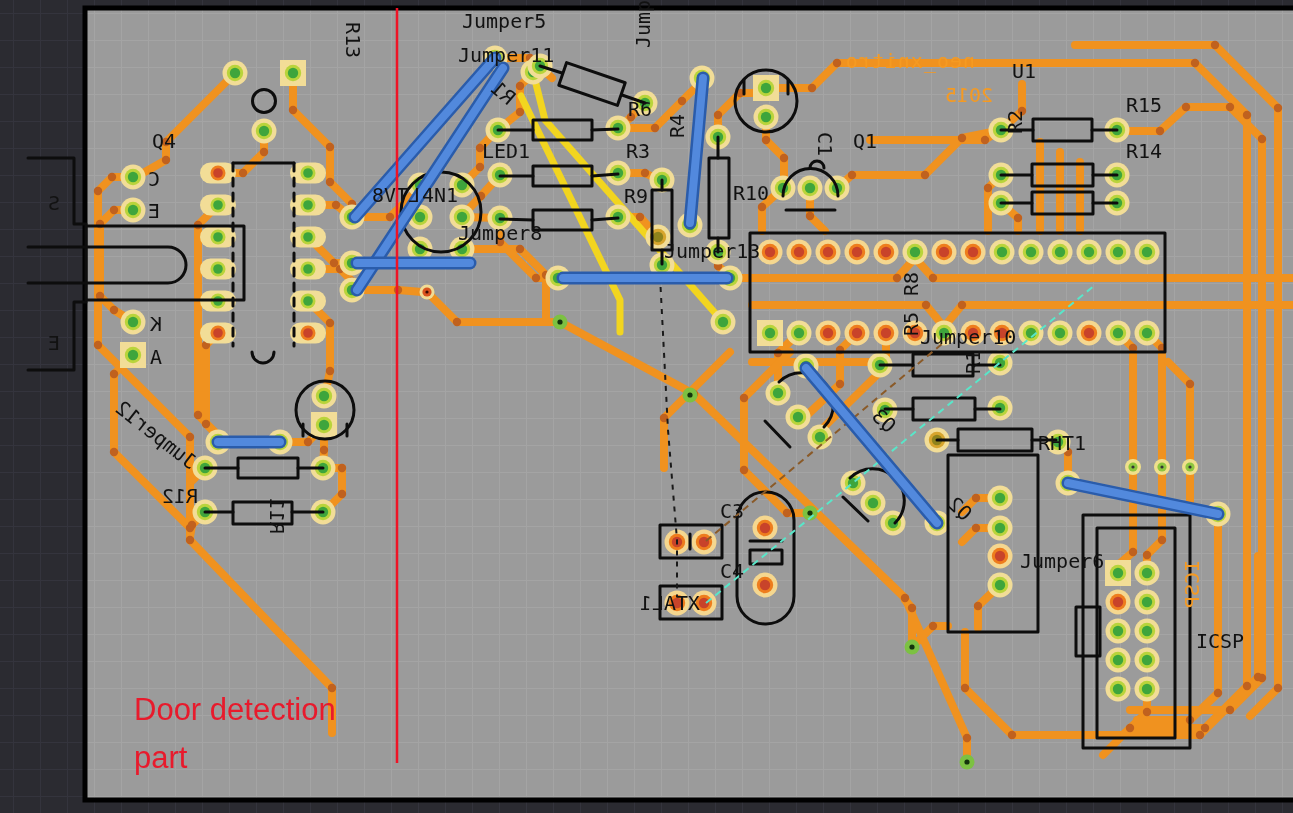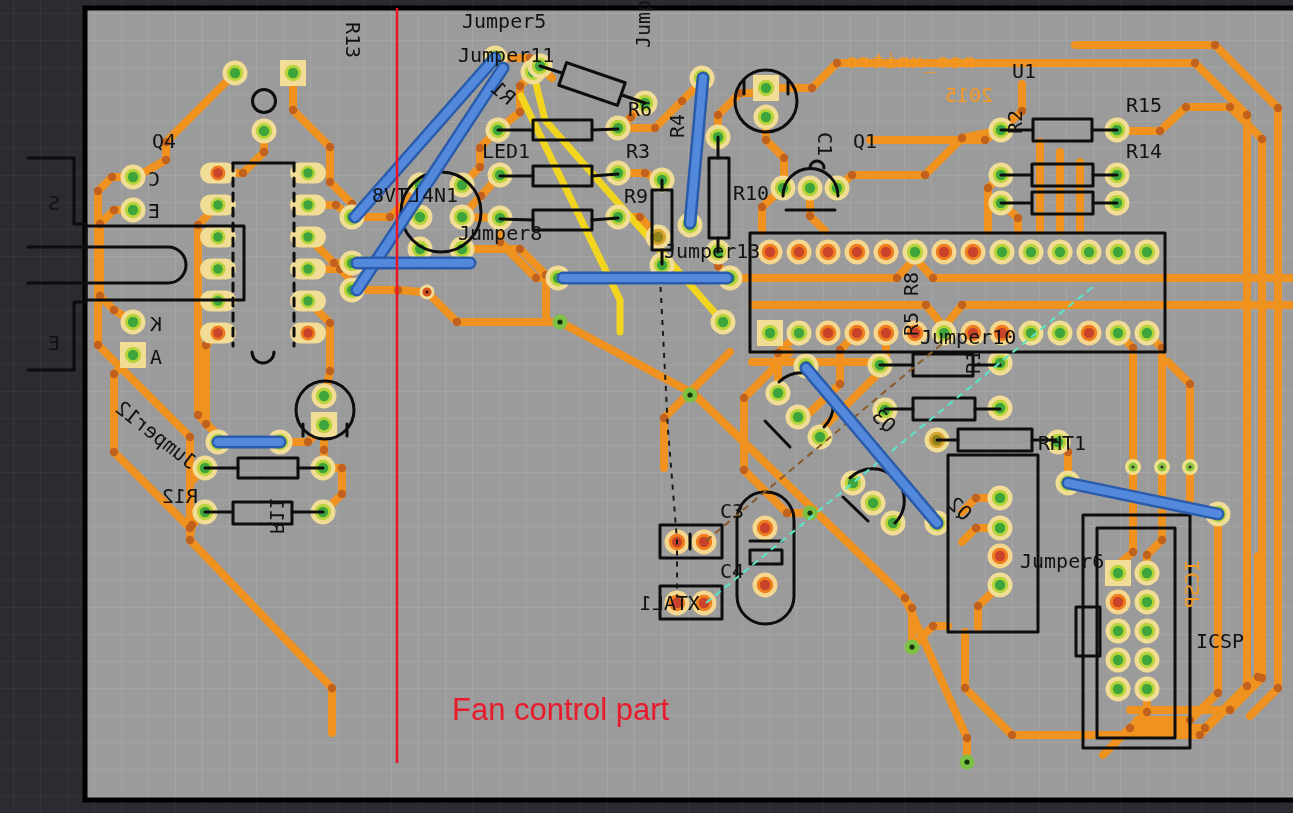--- a/index.html
+++ b/index.html
@@ -622,14 +622,14 @@
 
   <g>
     <text class="sl wm" transform="translate(975,68) scale(-1,1)" font-size="21" letter-spacing="1">neo_xnitro</text>
     <text class="sl wm" transform="translate(993,102) scale(-1,1)" font-size="28">2015</text>
     <text class="sl wm" transform="translate(1199,560) rotate(-90) scale(-1,1)" font-size="26">ICSP</text>
   </g>
 
   <line x1="397" y1="8" x2="397" y2="763" stroke="#ef1326" stroke-width="2.5"></line>
 </svg>
 
-<div class="ann" style="left:452px;top:686px;width:420px;white-space:nowrap;">Fan control part</div>
+<div class="ann" style="left:134px;top:686px;width:245px;">Door detection part</div>
 </div>
 
 </body></html>

